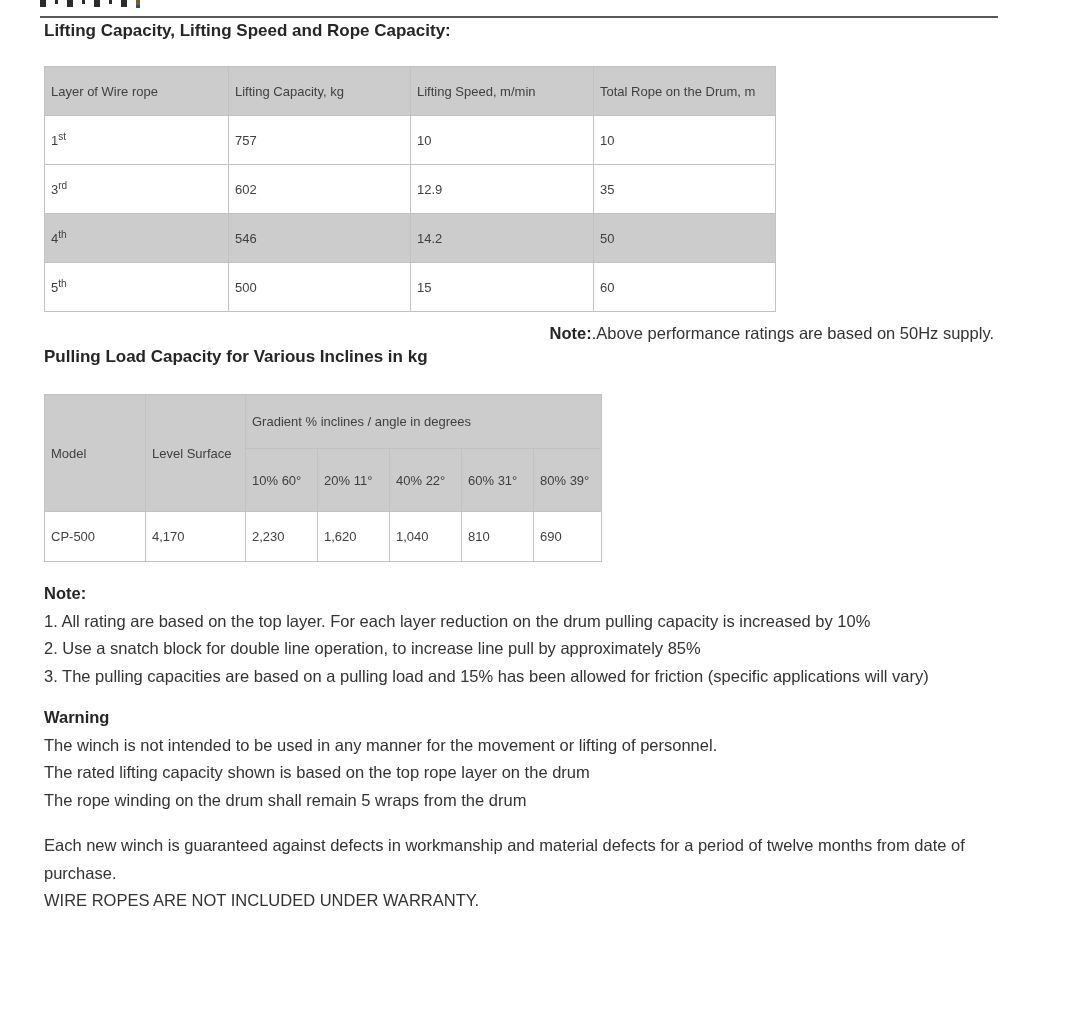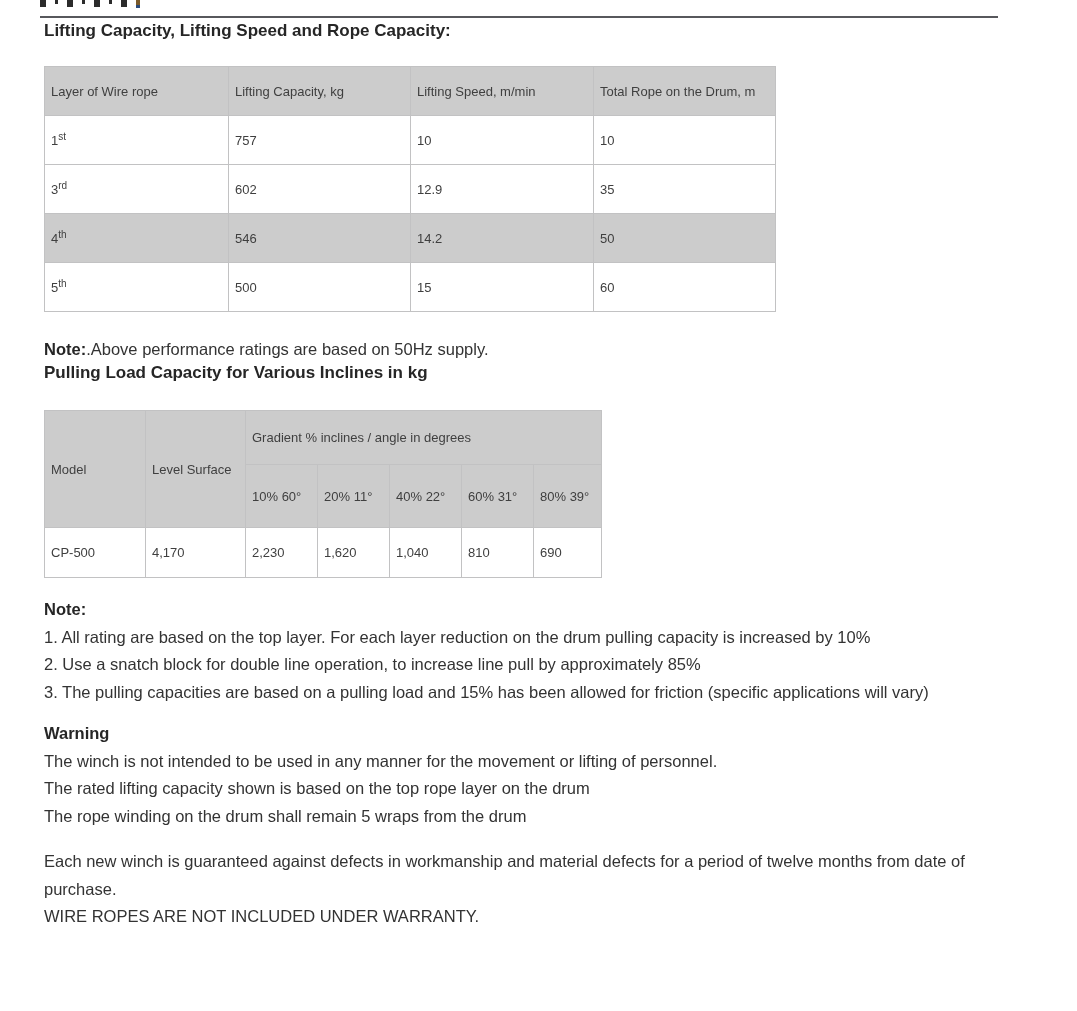--- a/index.html
+++ b/index.html
@@ -33,21 +33,21 @@
   table { border-collapse:collapse; font-size:13px; color:#3f3f3f; }
   td, th { border:1px solid #c2c2c3; text-align:left; vertical-align:middle; font-weight:normal; padding:2px 6px; }
   .gray { background:#cccccc; }
   .white { background:#ffffff; }
 
   .t1 { margin-top:24px; }
   .t1 th, .t1 td { height:49px; }
   .t1 .c1{ width:184px; } .t1 .c2{ width:182px; } .t1 .c3{ width:183px; } .t1 .c4{ width:182px; }
   sup { font-size:10px; vertical-align:super; line-height:0; }
 
-  .note-line { margin-top:24px; font-size:16.5px; line-height:26px; color:#333333; }
+  .note-line { margin-top:8px; font-size:16.5px; line-height:26px; color:#333333;text-align:right; }
   .bold-label { font-weight:bold; color:#262626; }
 
   .t2 { margin-top:26px; }
   .t2 .cm { width:101px;margin-left:21px; } .t2 .cl { width:100px; }
   .t2 .cg { width:72px; } .t2 .cg5 { width:68px; }
   .t2 .hspan { height:54px; }
   .t2 .hsub { height:63px; }
   .t2 td.data { height:50px; }
 
   .para-block { margin-top:18px; font-size:16.5px; line-height:27.5px; color:#333333; }

